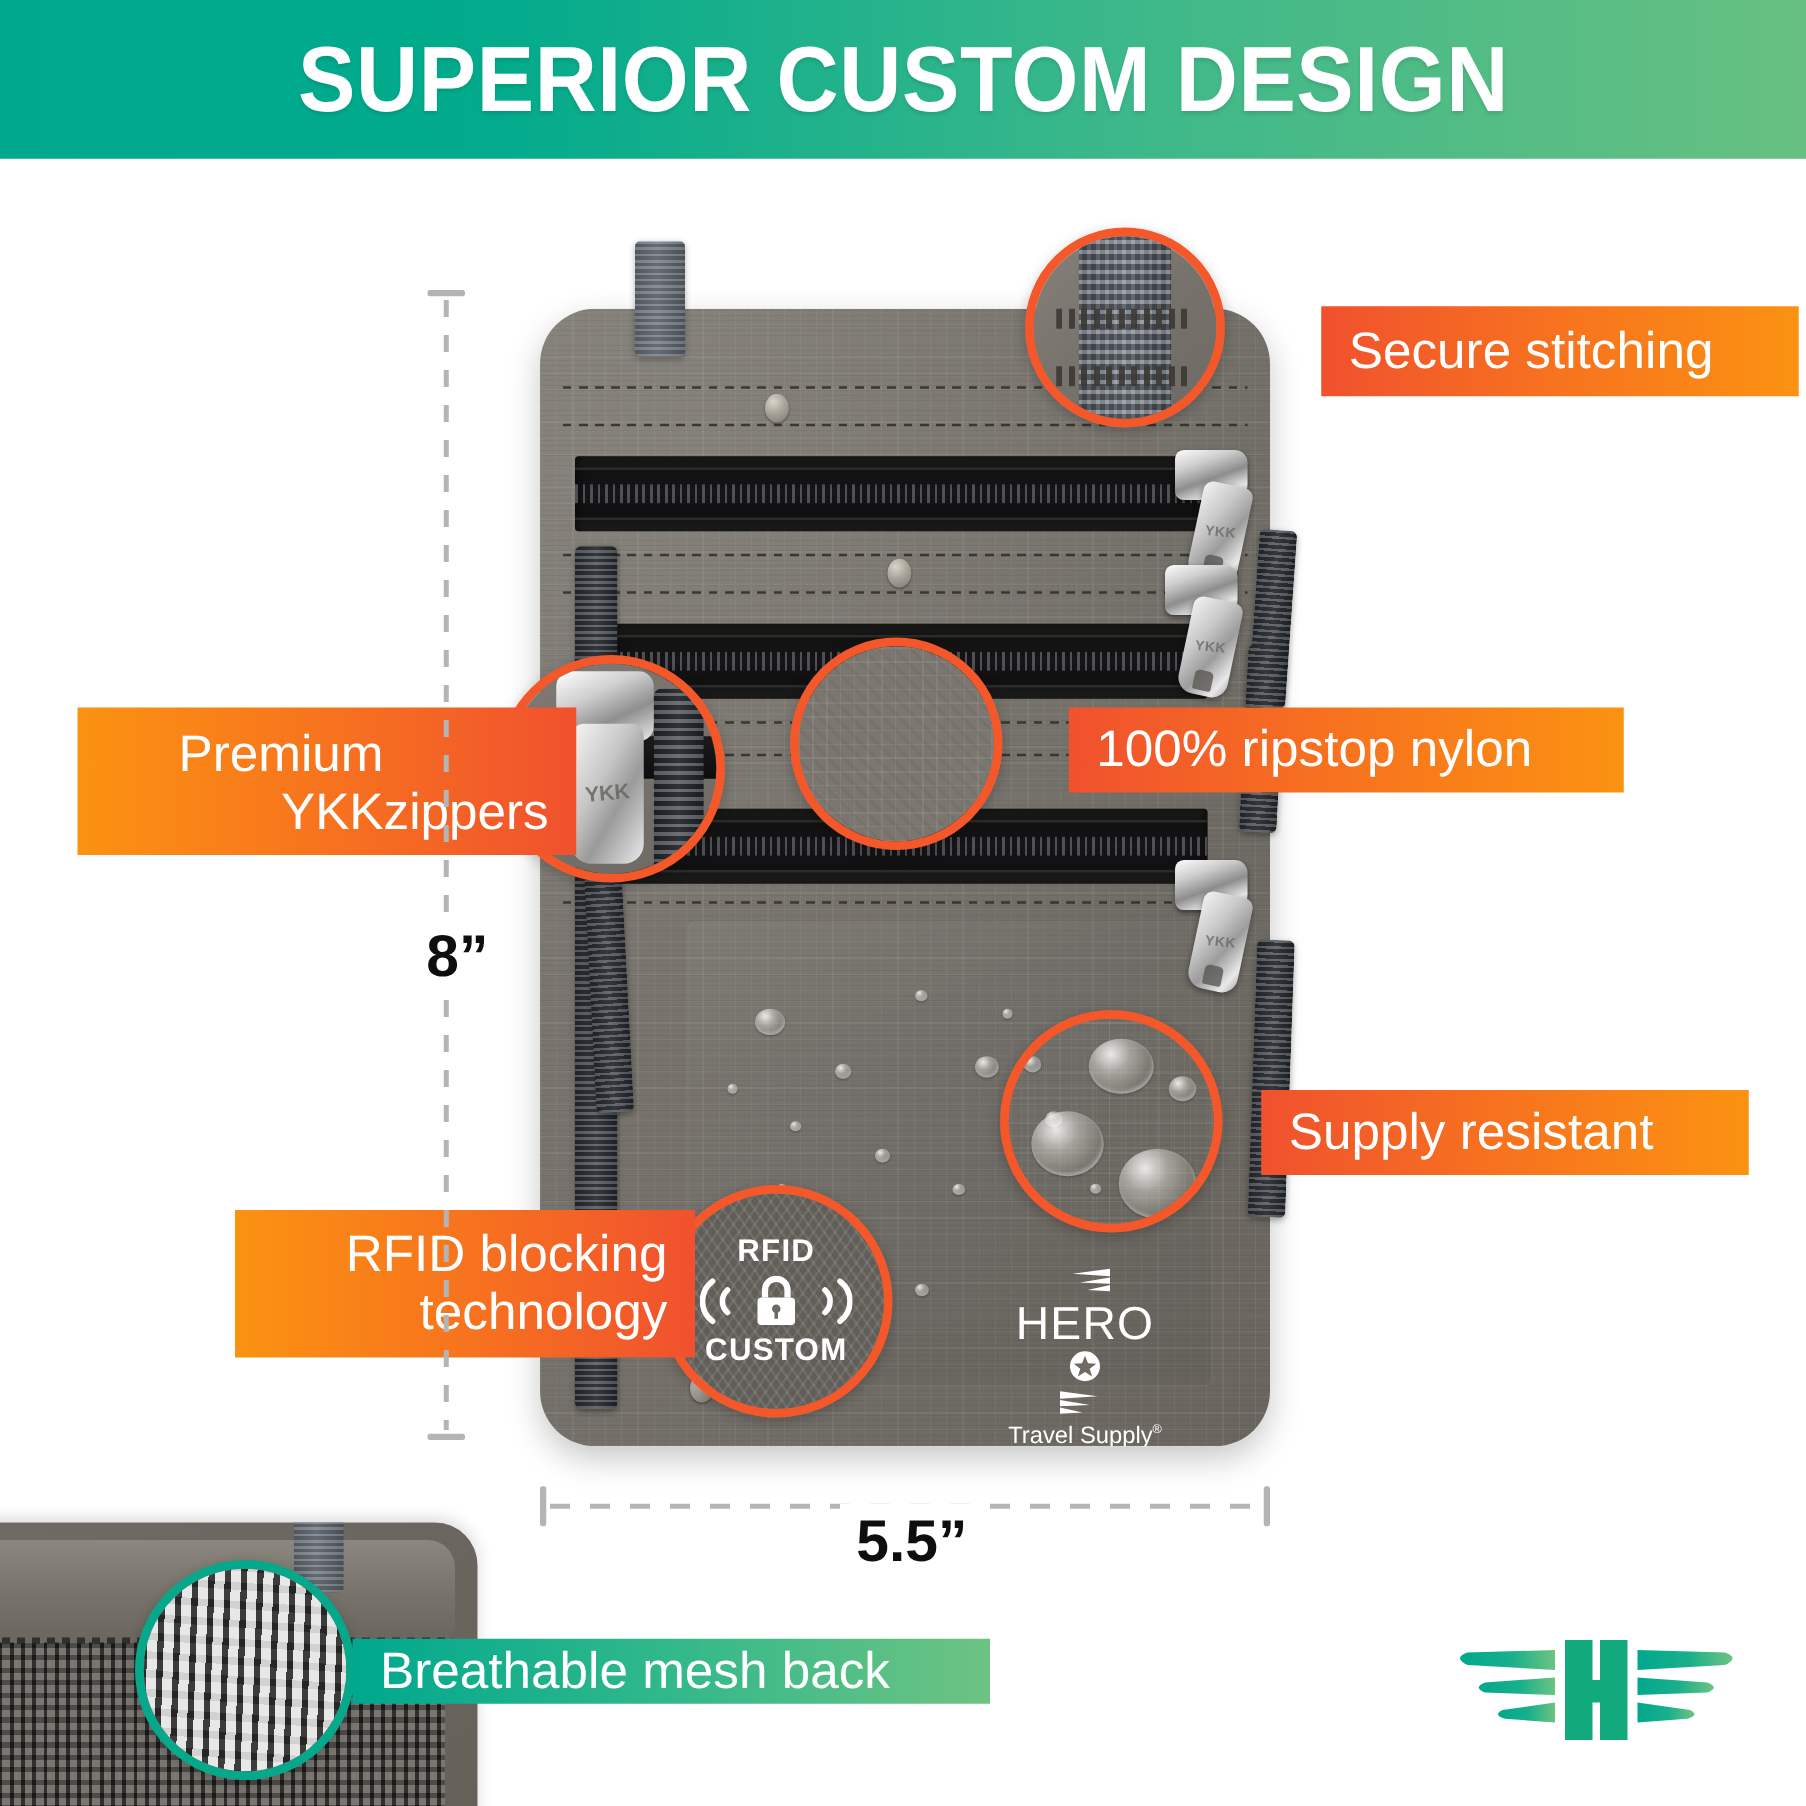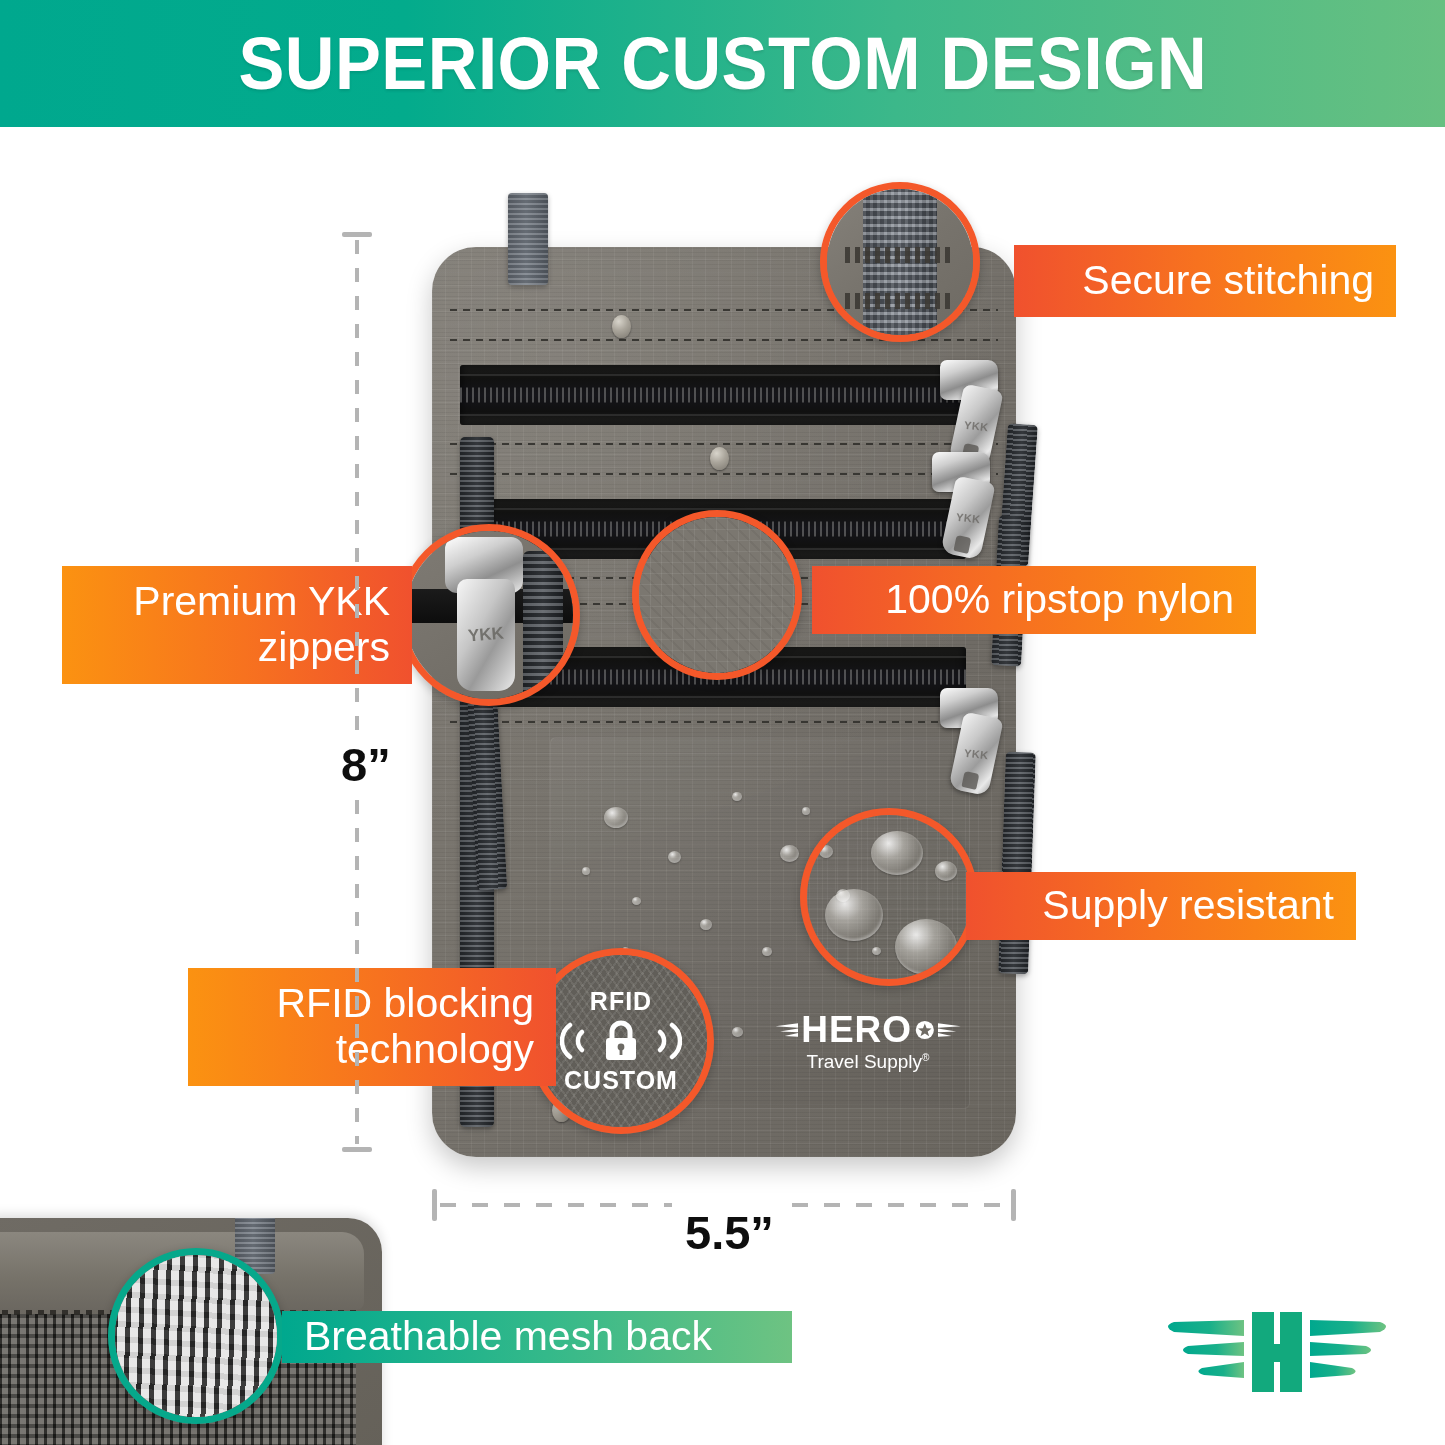--- a/index.html
+++ b/index.html
@@ -128,40 +128,40 @@
     background: radial-gradient(circle at 34% 28%, rgba(255,255,255,0.85) 0%, rgba(220,218,212,0.5) 32%, rgba(150,147,140,0.38) 66%, rgba(110,107,101,0.28) 100%);
     box-shadow: inset -1px -2px 3px rgba(255,255,255,0.35), 0 1px 2px rgba(0,0,0,0.25);
   }
 
   
   .hero-brand {
     position: absolute; left: 336px; top: 764px; width: 200px; text-align: center;
     color: #ffffff;
   }
   .hero-word {
-    font-size: 37px; font-weight: bold; letter-spacing: 1px; line-height: 1;
-    display: flex; align-items: center; justify-content: center; gap: 3px;
+    font-size: 37px; font-weight: normal; letter-spacing: 1px; line-height: 1;
+    display: flex; align-items: center; justify-content: center; gap: 3px; flex-direction: column;
   }
   .hero-sub { font-size: 19px; line-height: 1.25; margin-top: 2px; }
 
   
   .mag {
     position: absolute; border-radius: 50%;
     border: 7px solid #f4582a;
     overflow: hidden;
     box-shadow: 0 3px 10px rgba(0,0,0,0.22);
   }
   .mag.teal { border-color: #06a88b; }
 
   
   .label {
     position: absolute; display: flex; align-items: center;
     color: #ffffff; font-size: 41px; line-height: 1.12; padding: 11px 22px;
   }
-  .label.right { background: linear-gradient(90deg, #f0512e 0%, #f7721f 48%, #fb9211 100%); justify-content: flex-end; }
+  .label.right { background: linear-gradient(90deg, #f0512e 0%, #f7721f 48%, #fb9211 100%); justify-content: flex-start; margin-left: 43px; }
   .label.left  { background: linear-gradient(90deg, #fb9211 0%, #f7721f 52%, #f0512e 100%); justify-content: flex-end; text-align: right; }
   .label.green { background: linear-gradient(90deg, #00a88e 0%, #34b98a 52%, #6ec382 100%); justify-content: flex-start; }
 
   
   .dim-v { position: absolute; left: 355px; top: 232px; width: 2px; height: 920px; }
   .dim-v .line {
     position: absolute; left: 0; top: 8px; bottom: 8px; width: 4px;
     background-image: repeating-linear-gradient(180deg, #b4b4b4 0 14px, rgba(0,0,0,0) 14px 28px);
   }
   .dim-v .cap { position: absolute; left: -13px; width: 30px; height: 5px; background: #b4b4b4; border-radius: 2px; }
@@ -428,21 +428,21 @@
         </svg>
       </div>
       <div class="rfid-word">CUSTOM</div>
     </div>
   </div>
 
   <div class="label right" style="left:1014px; top:245px; width:382px; height:72px;">
     <span>Secure stitching</span>
   </div>
 
-  <div class="label left" style="left:62px; top:566px; width:350px; height:118px; flex-direction:column; align-items:flex-end; justify-content:center;">
+  <div class="label left" style="left:62px; top:566px; width:399px; height:118px; flex-direction:row; align-items:flex-end; justify-content:center;">
     <span>Premium YKK</span>
     <span>zippers</span>
   </div>
 
   <div class="label right" style="left:812px; top:566px; width:444px; height:68px;">
     <span>100% ripstop nylon</span>
   </div>
 
   <div class="label right" style="left:966px; top:872px; width:390px; height:68px;">
     <span>Supply resistant</span>

